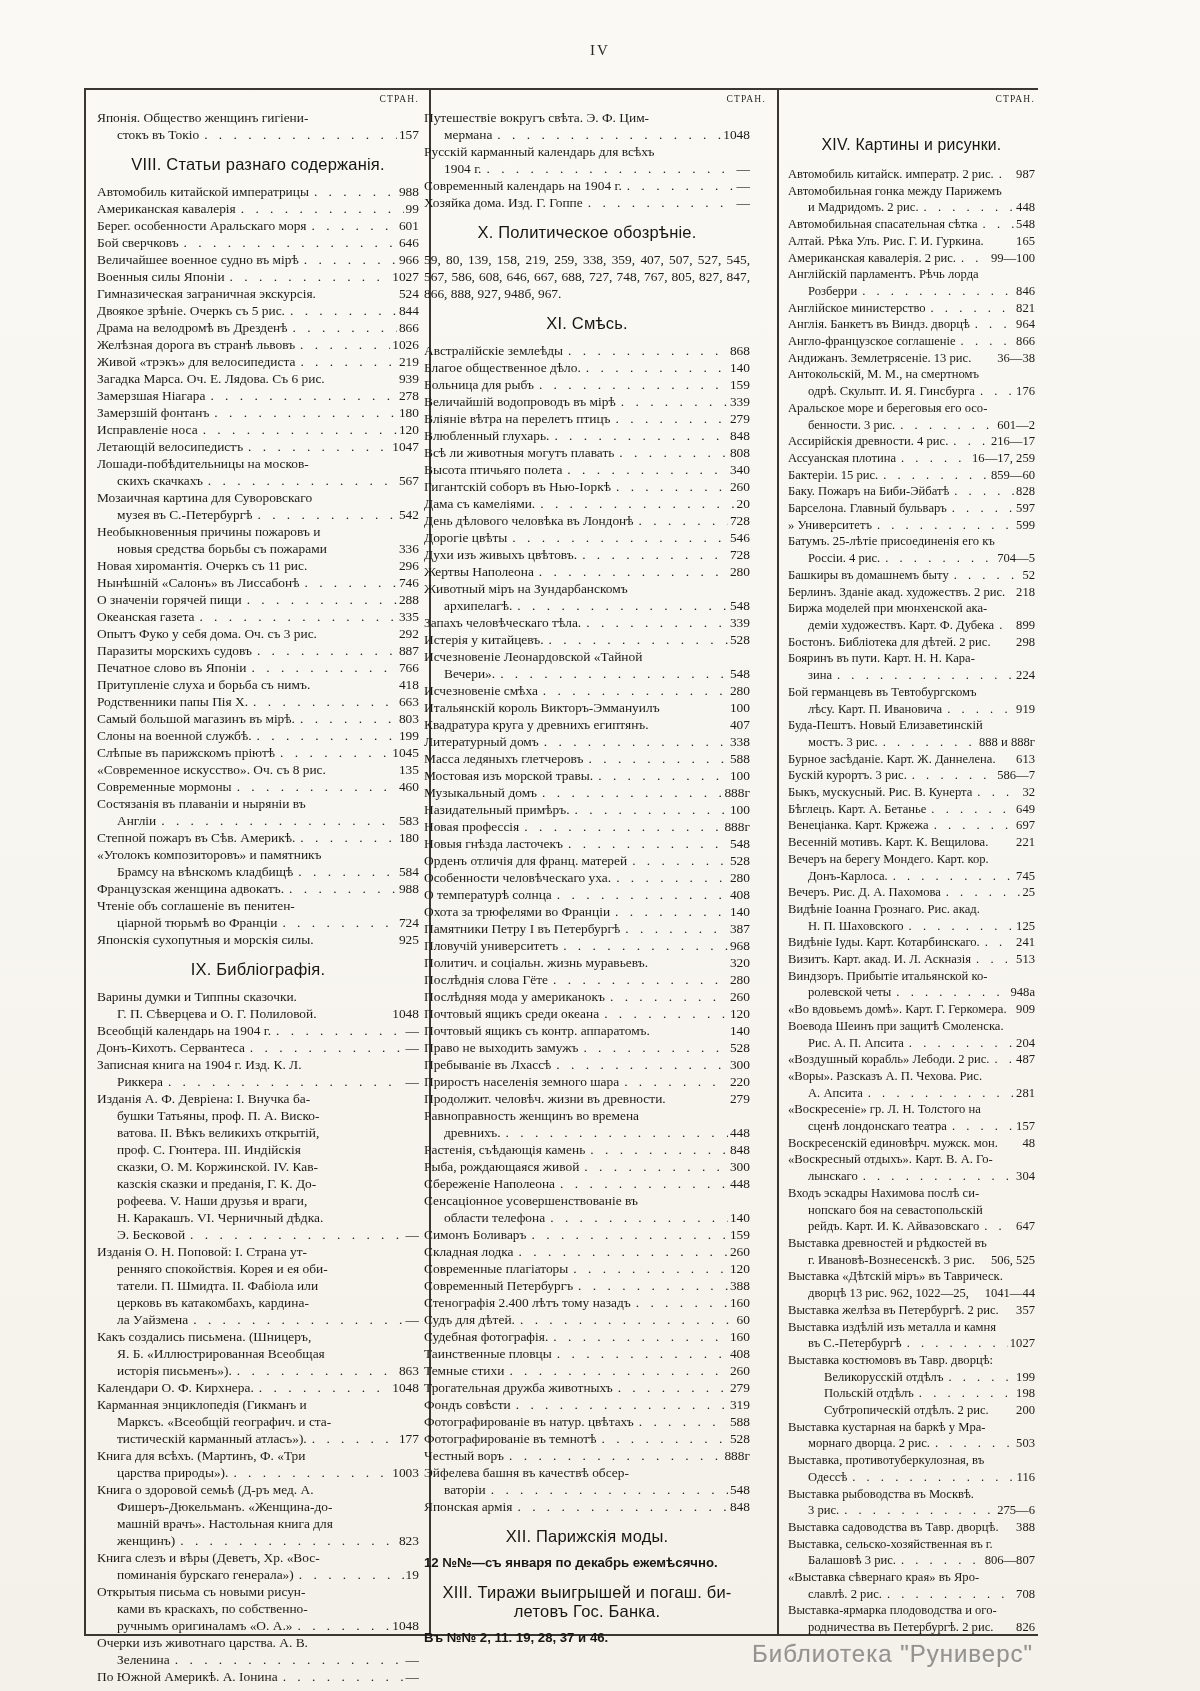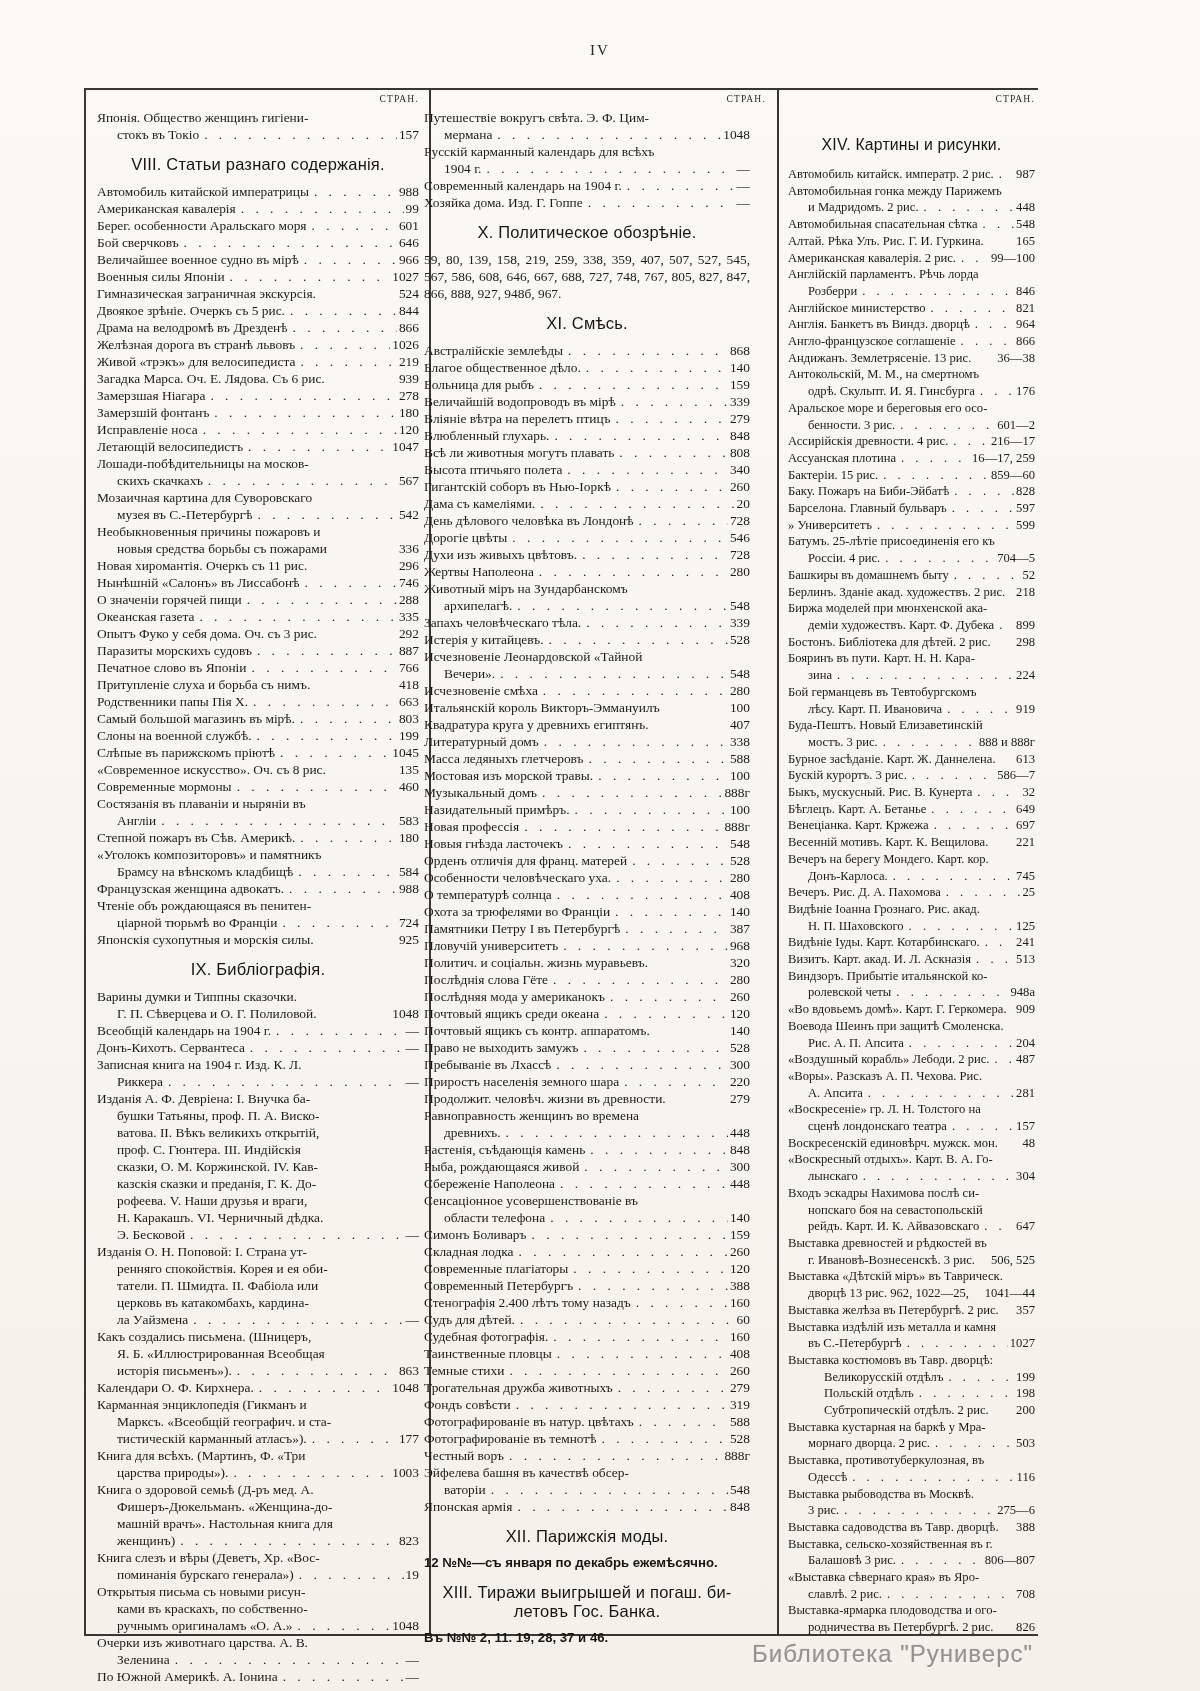--- a/index.html
+++ b/index.html
@@ -344,21 +344,21 @@
           </div>
         </div>
         <div class="entry">
           <div class="line last">
             <span class="t">Французская женщина адвокатъ.</span>
             <span class="dots"></span>
             <span class="num">988</span>
           </div>
         </div>
         <div class="entry">
-          <div class="line">Чтеніе объ рождающаяся въ пенитен-</div>
+          <div class="line">Чтеніе объ соглашеніе въ пенитен-</div>
           <div class="line last cont">
             <span class="t">ціарной тюрьмѣ во Франціи</span>
             <span class="dots"></span>
             <span class="num">724</span>
           </div>
         </div>
         <div class="entry">
           <div class="line last">
             <span class="t">Японскія сухопутныя и морскія силы.</span>
             <span class="gap"></span>

